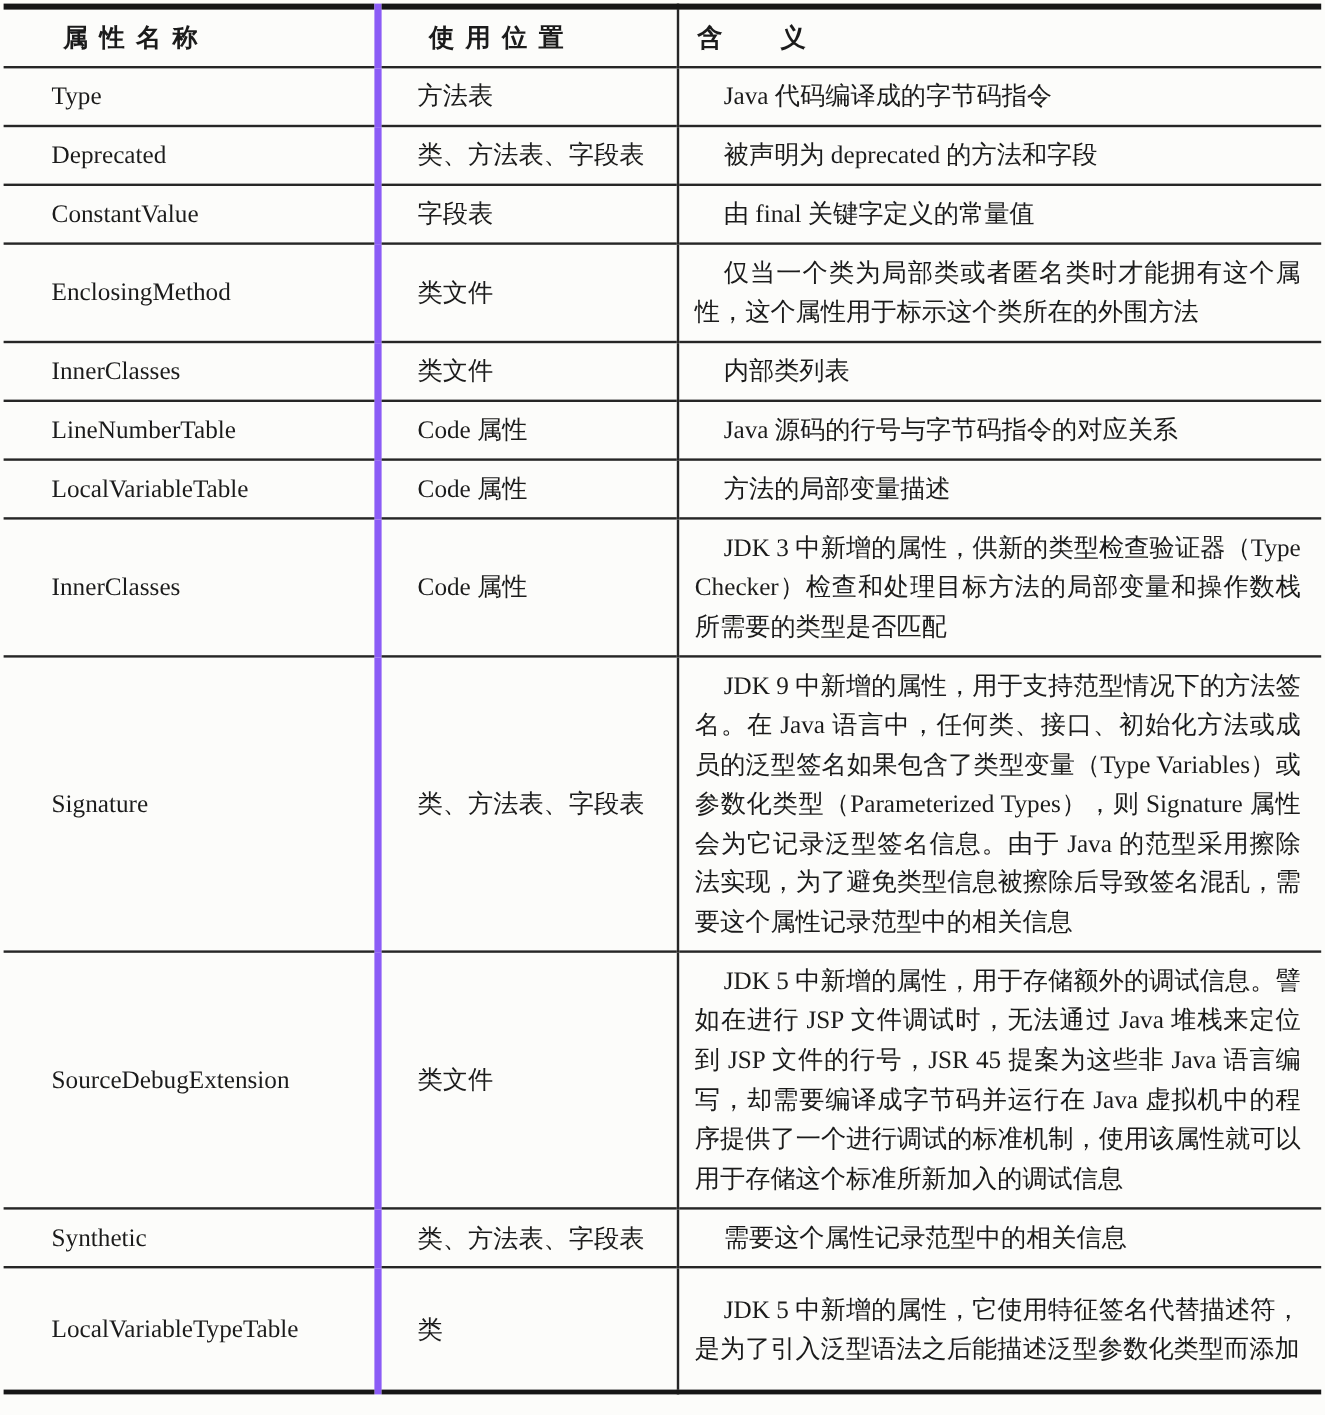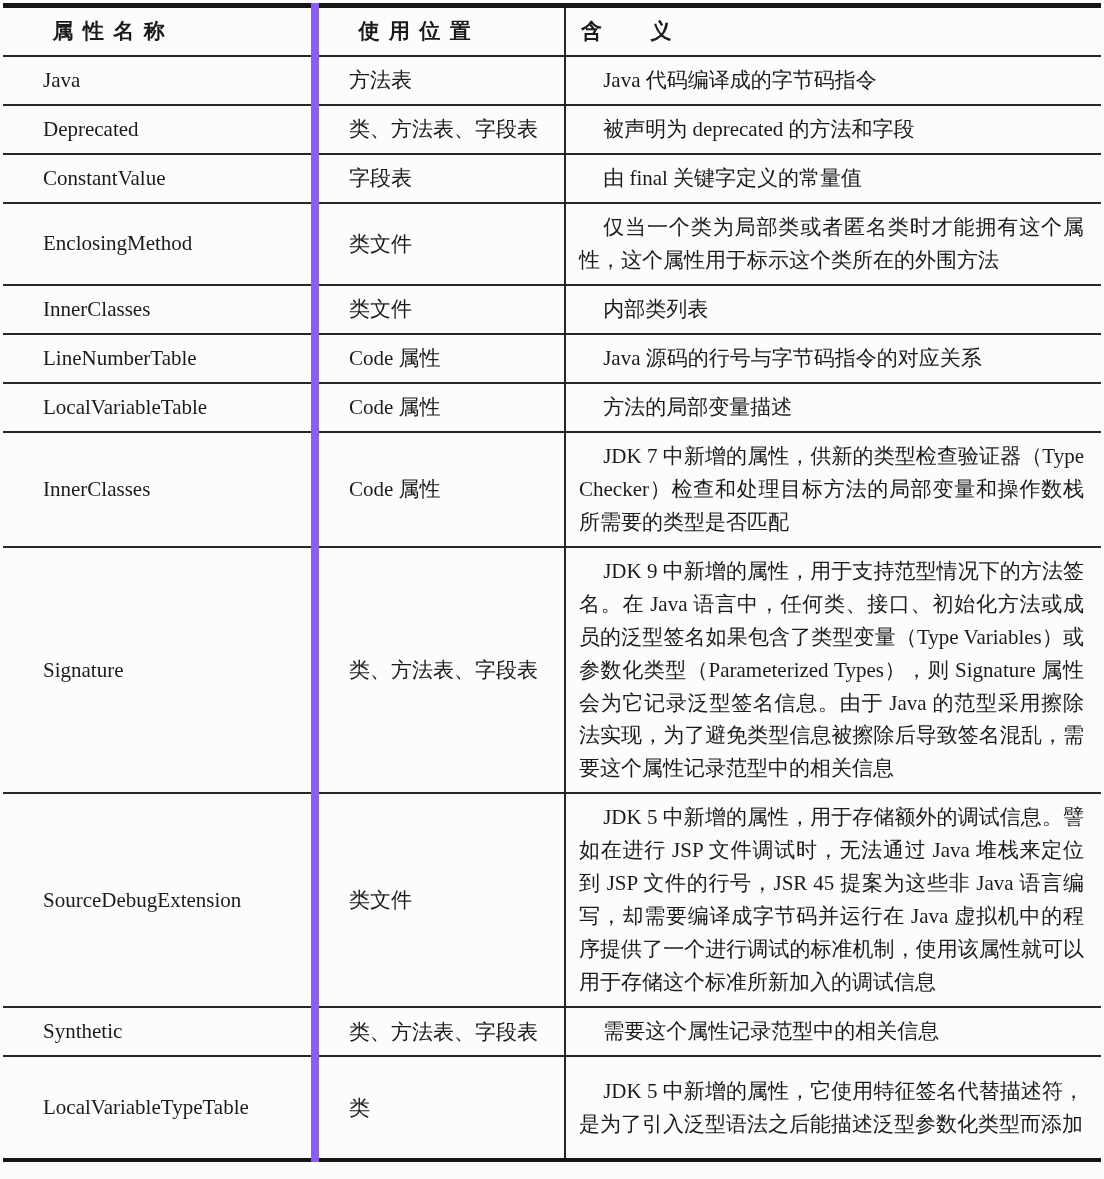--- a/index.html
+++ b/index.html
@@ -33,21 +33,21 @@
     border-top: 2px solid #262626;
     vertical-align: middle;
     font-size: 21px;
     font-weight: normal;
     box-sizing: border-box;
     padding: 0;
   }
   thead th { border-top: none; }
 
   
-  .cell-pos { border-left: 8px solid #8b5cf6; border-right: 2px solid #262626; }
+  .cell-pos { border-left: 6px solid #8b5cf6; border-right: 2px solid #262626; }
 
   thead th {
     height: 42px;
     text-align: center;
     font-weight: bold;
     letter-spacing: 0.45em;
     text-indent: 0.45em; 
   }
   thead th.cell-mean { letter-spacing: 0.1em; text-indent: 0.1em; }
 
@@ -80,21 +80,21 @@
     </colgroup>
     <thead>
       <tr>
         <th class="cell-name">属性名称</th>
         <th class="cell-pos">使用位置</th>
         <th class="cell-mean">含　　义</th>
       </tr>
     </thead>
     <tbody>
       <tr style="height:44px">
-        <td class="cell-name">Java</td>
+        <td class="cell-name">Type</td>
         <td class="cell-pos">方法表</td>
         <td class="cell-mean">Java 代码编译成的字节码指令</td>
       </tr>
       <tr style="height:44px">
         <td class="cell-name">Deprecated</td>
         <td class="cell-pos">类、方法表、字段表</td>
         <td class="cell-mean">被声明为 deprecated 的方法和字段</td>
       </tr>
       <tr style="height:44px">
         <td class="cell-name">ConstantValue</td>
@@ -117,21 +117,21 @@
         <td class="cell-mean">Java 源码的行号与字节码指令的对应关系</td>
       </tr>
       <tr style="height:44px">
         <td class="cell-name">LocalVariableTable</td>
         <td class="cell-pos">Code 属性</td>
         <td class="cell-mean">方法的局部变量描述</td>
       </tr>
       <tr style="height:111px">
         <td class="cell-name">InnerClasses</td>
         <td class="cell-pos">Code 属性</td>
-        <td class="cell-mean">JDK 7 中新增的属性，供新的类型检查验证器（Type Checker）检查和处理目标方法的局部变量和操作数栈所需要的类型是否匹配</td>
+        <td class="cell-mean">JDK 3 中新增的属性，供新的类型检查验证器（Type Checker）检查和处理目标方法的局部变量和操作数栈所需要的类型是否匹配</td>
       </tr>
       <tr style="height:231px">
         <td class="cell-name">Signature</td>
         <td class="cell-pos">类、方法表、字段表</td>
         <td class="cell-mean">JDK 9 中新增的属性，用于支持范型情况下的方法签名。在 Java 语言中，任何类、接口、初始化方法或成员的泛型签名如果包含了类型变量（Type Variables）或参数化类型（Parameterized Types），则 Signature 属性会为它记录泛型签名信息。由于 Java 的范型采用擦除法实现，为了避免类型信息被擦除后导致签名混乱，需要这个属性记录范型中的相关信息</td>
       </tr>
       <tr style="height:203px">
         <td class="cell-name">SourceDebugExtension</td>
         <td class="cell-pos">类文件</td>
         <td class="cell-mean">JDK 5 中新增的属性，用于存储额外的调试信息。譬如在进行 JSP 文件调试时，无法通过 Java 堆栈来定位到 JSP 文件的行号，JSR 45 提案为这些非 Java 语言编写，却需要编译成字节码并运行在 Java 虚拟机中的程序提供了一个进行调试的标准机制，使用该属性就可以用于存储这个标准所新加入的调试信息</td>

